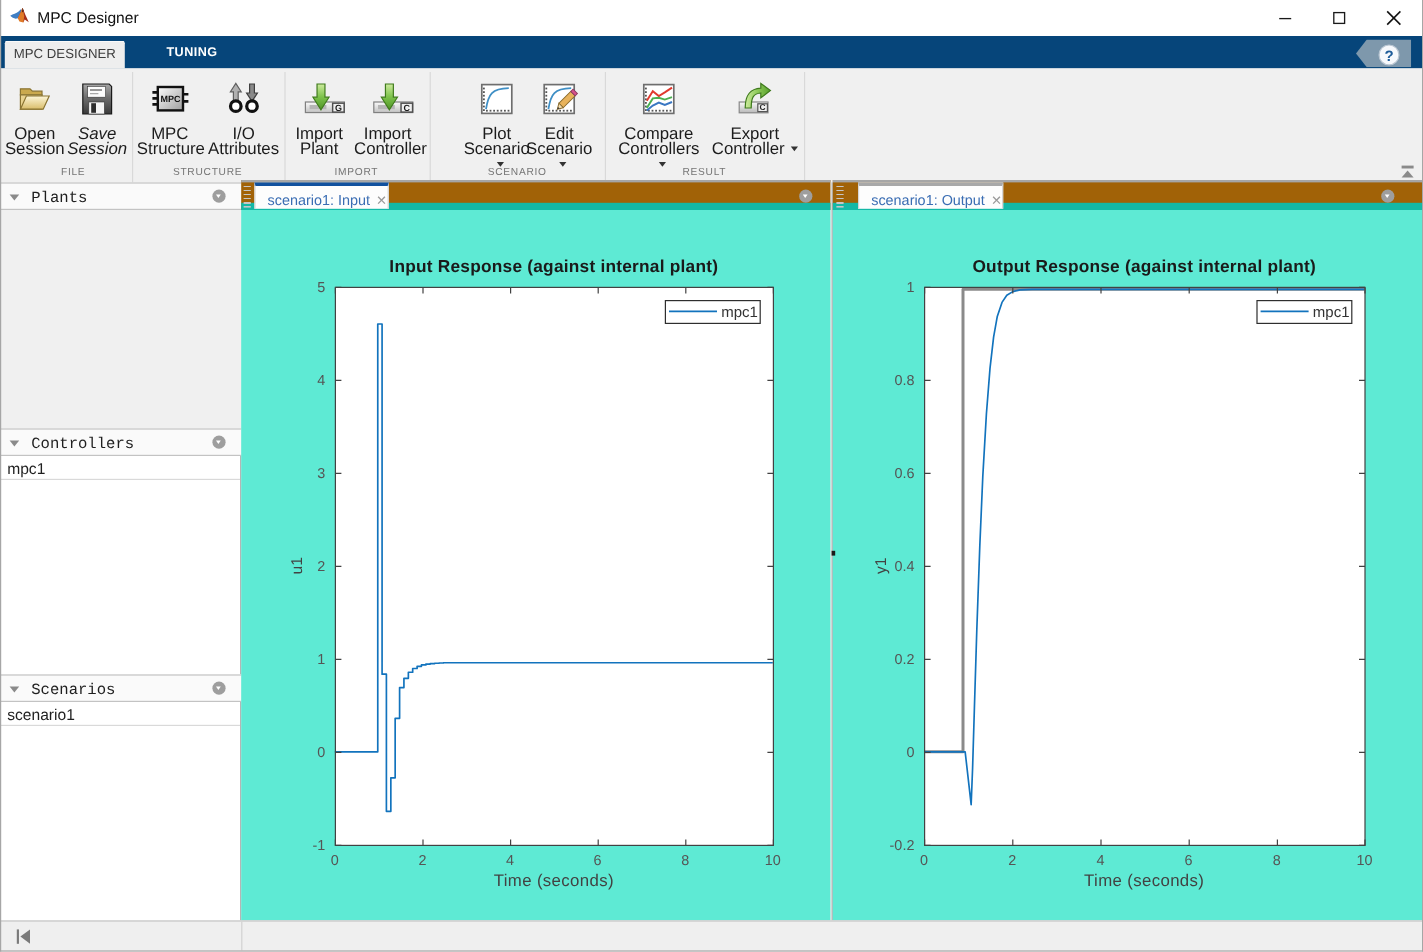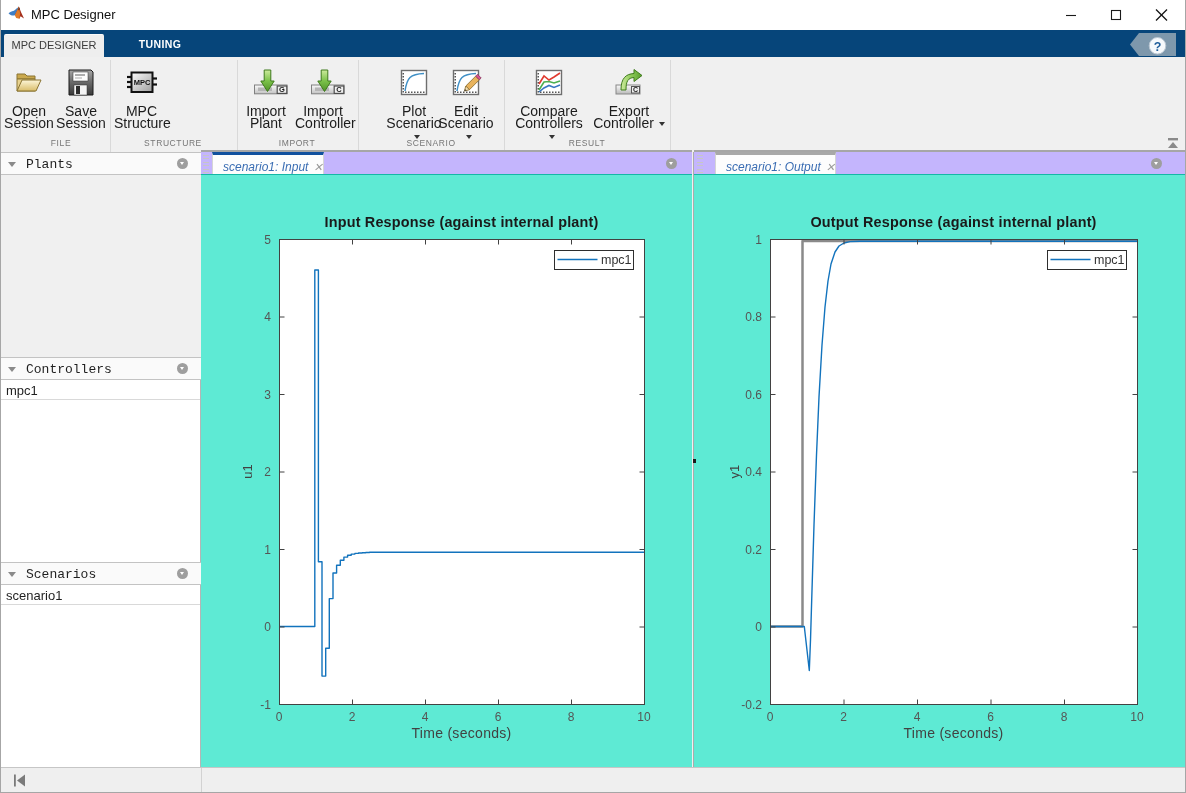--- a/index.html
+++ b/index.html
@@ -38,21 +38,21 @@
   .phead .tri { position:absolute; left:8px; top:9px; width:0; height:0;
                 border-left:4.2px solid transparent; border-right:4.2px solid transparent; border-top:5.8px solid #8a8a8a; }
   .phead .ptitle { position:absolute; left:26px; top:4px; font-size:13px; color:#1f1f1f;font-family:Liberation Mono, monospace; }
   .plist { position:absolute; left:0; width:201px; background:#fff; border-right:1px solid #b5b5b5; }
   .pitem { height:21px; border-bottom:1px solid #d9d9d9; font-size:13px; color:#1f1f1f; padding:4px 0 0 6px; }
   .ccirc { position:absolute; width:11px; height:11px; border-radius:50%; background:#9e9e9e; }
   .ccirc:after { content:""; position:absolute; left:2.7px; top:4px; width:0; height:0;
                  border-left:2.8px solid transparent; border-right:2.8px solid transparent; border-top:3.8px solid #fff; }
 
   
-  .tabbar { position:absolute; top:0; height:25px; background:#c4b5fd; border-top:2px solid #a6a6a6; border-bottom:1px solid #14b8a6;font-style:italic; }
+  .tabbar { position:absolute; top:0; height:25px; background:#a16207; border-top:2px solid #a6a6a6; border-bottom:6px solid #14b8a6; }
   .doctab { position:absolute; top:0; height:22px; background:#fdfdfd; border-left:1px solid #d5d5d5;
             border-right:1px solid #d5d5d5; font-size:12px; color:#3a6db3; padding:4.5px 5px 0 10px; white-space:nowrap; }
   .doctab .cl { color:#9a9a9a; font-size:11px; margin-left:5px; }
   .grip { position:absolute; top:3px; width:6px; height:18px;
           background:repeating-linear-gradient(#c6c6c6 0 1px, transparent 1px 3.4px); width:6px; }
 
   .pane { position:absolute; top:23px; background:#5eead4; }
   svg text { font-family:"Liberation Sans", sans-serif; }
 
   
@@ -106,21 +106,21 @@
 <stop offset="0" stop-color="#fdf6d8"></stop>
               <stop offset="1" stop-color="#d9bd6a"></stop>
             </linearGradient>
           </defs>
 <path d="M5,8 h8 l2,2 h8 v3 h-18 z" fill="#caa94e" stroke="#8a7432" stroke-width="1"></path>
 <path d="M5,13 h18 v12 h-18 z" fill="#e8d28f" stroke="#8a7432" stroke-width="1"></path>
 <path d="M5,25 L10,14 h19 L24,25 z" fill="url(#fg)" stroke="#8a7432" stroke-width="1"></path>
 </svg></div>
     <div class="lbl">Open<br>Session</div>
   </div>
-  <div class="tb" style="left:54px; width:54px;">
+  <div class="tb" style="left:54px; width:54px;font-style:italic;">
     <div class="ico" id="ic-save"><svg width="34" height="33" viewBox="0 0 34 33">
 <defs>
             <linearGradient id="sv" x1="0" y1="0" x2="0" y2="1">
 <stop offset="0" stop-color="#a8a8a8"></stop>
               <stop offset="0.45" stop-color="#6e6e6e"></stop>
               <stop offset="1" stop-color="#3a3a3a"></stop>
             </linearGradient>
           </defs>
 <path d="M5,4 h22 l2,2 v23 h-24 z" fill="url(#sv)" stroke="#1a1a1a" stroke-width="1"></path>
 <rect x="9" y="6" width="15" height="9" fill="#fcfcfc" stroke="#333" stroke-width="0.5"></rect>
@@ -143,20 +143,33 @@
             <line x1="2" y1="11" x2="7" y2="11"></line>
             <line x1="2" y1="16" x2="7" y2="16"></line>
             <line x1="2" y1="21" x2="7" y2="21"></line>
 <line x1="27" y1="12.5" x2="32" y2="12.5"></line>
             <line x1="27" y1="18.5" x2="32" y2="18.5"></line>
           </g>
 <rect x="6.5" y="6.5" width="21" height="19.5" fill="url(#mp)" stroke="#111" stroke-width="2"></rect>
 <text x="17" y="19" font-size="7.5" font-weight="bold" fill="#111" text-anchor="middle" font-family="Liberation Sans">MPC</text>
 </svg></div>
     <div class="lbl">MPC<br>Structure</div>
+  </div>
+  <div class="tb" style="left:172px; width:62px;">
+    <div class="ico" id="ic-io"><svg width="34" height="33" viewBox="0 0 34 33">
+<g>
+<polygon points="10.5,3.5 15,10.5 12.5,10.5 12.5,18 8.5,18 8.5,10.5 6,10.5" fill="#b0b0b0" stroke="#5f5f5f" stroke-width="1"></polygon>
+<circle cx="10.5" cy="22.5" r="4.4" fill="#fff" stroke="#111" stroke-width="2.7"></circle>
+</g>
+<g>
+<polygon points="24,18.5 28.5,11.5 26,11.5 26,4 22,4 22,11.5 19.5,11.5" fill="#8a8a8a" stroke="#3f3f3f" stroke-width="1"></polygon>
+<circle cx="24" cy="22.5" r="4.4" fill="#fff" stroke="#111" stroke-width="2.7"></circle>
+</g>
+</svg></div>
+    <div class="lbl">I/O<br>Attributes</div>
   </div>
   <div class="tb" style="left:240px; width:52px;">
     <div class="ico" id="ic-implant"><svg width="44" height="33" viewBox="0 0 44 33">
 <defs>
             <linearGradient id="gaG" x1="0" y1="0" x2="0" y2="1">
 <stop offset="0" stop-color="#cdeb9d"></stop>
               <stop offset="0.5" stop-color="#7cc24a"></stop>
               <stop offset="1" stop-color="#4f9427"></stop>
             </linearGradient>
 <linearGradient id="slG" x1="0" y1="0" x2="0" y2="1">

